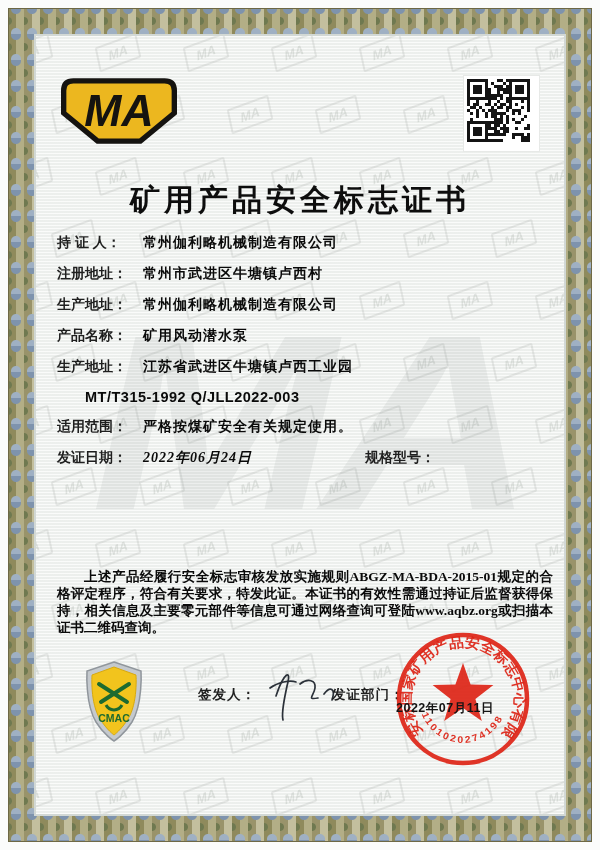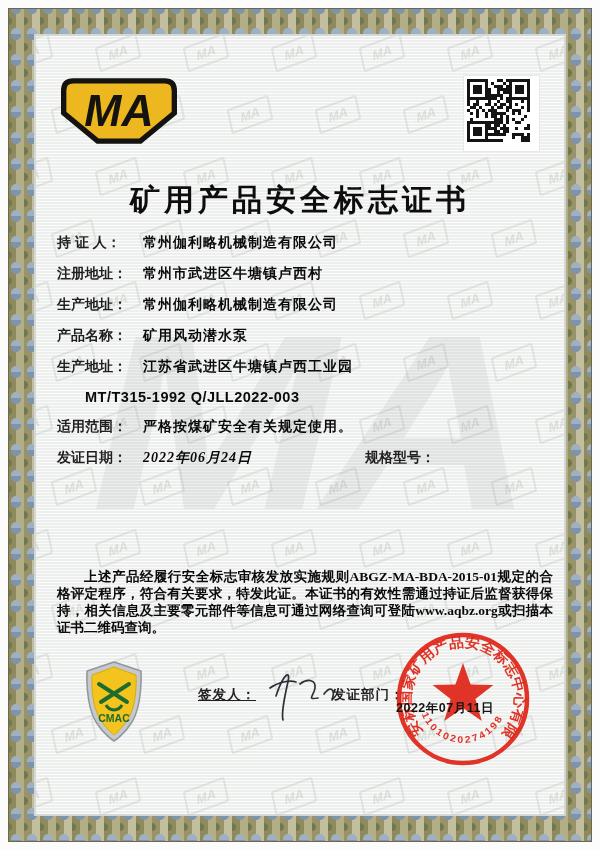--- a/index.html
+++ b/index.html
@@ -51,21 +51,21 @@
   .row.gap{margin-top:7px;}
   .row .lbl2{font:700 14px "Liberation Sans",sans-serif;color:#1f1f1f;margin-left:72px;white-space:nowrap;}
   .row .val.date{min-width:150px;font-style:italic;}
   .row .val2{font:700 14px "Liberation Serif","DejaVu Serif",serif;color:#0a0a0a;margin-left:14px;letter-spacing:1px;}
 
   .paragraph{position:absolute;left:21px;top:532px;width:496px;text-indent:2em;
     font:700 13.5px/17px "Liberation Serif","DejaVu Serif",serif;color:#0a0a0a;text-align:justify;}
 
   
   .cmac{position:absolute;left:46px;top:624px;width:64px;height:84px;}
-  .signer-lbl{position:absolute;left:162px;top:650px;font:700 13.5px "Liberation Sans",sans-serif;color:#1f1f1f;letter-spacing:1px;text-decoration:underline;}
+  .signer-lbl{position:absolute;left:162px;top:650px;font:700 13.5px "Liberation Sans",sans-serif;color:#1f1f1f;letter-spacing:1px;}
   .signature{position:absolute;left:220px;top:618px;width:90px;height:72px;}
   .dept-lbl{position:absolute;left:296px;top:650px;font:700 13.5px "Liberation Sans",sans-serif;color:#1f1f1f;letter-spacing:1px;}
   .stamp{position:absolute;left:356px;top:590px;width:142px;height:148px;}
   .stamp-date{position:absolute;left:360px;top:664px;width:120px;
     font:700 12.5px "Liberation Sans",sans-serif;color:#141414;letter-spacing:0.5px;z-index:5;}
 </style>
 </head>
 <body>
 
 <div class="page">

